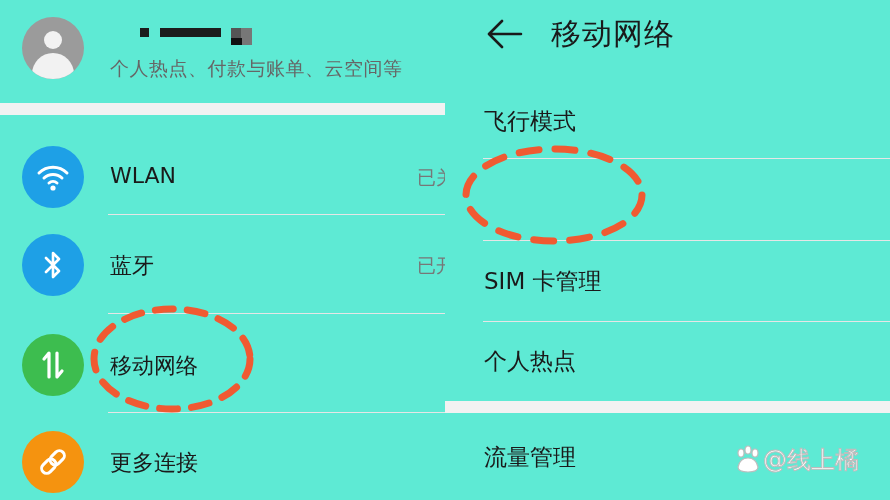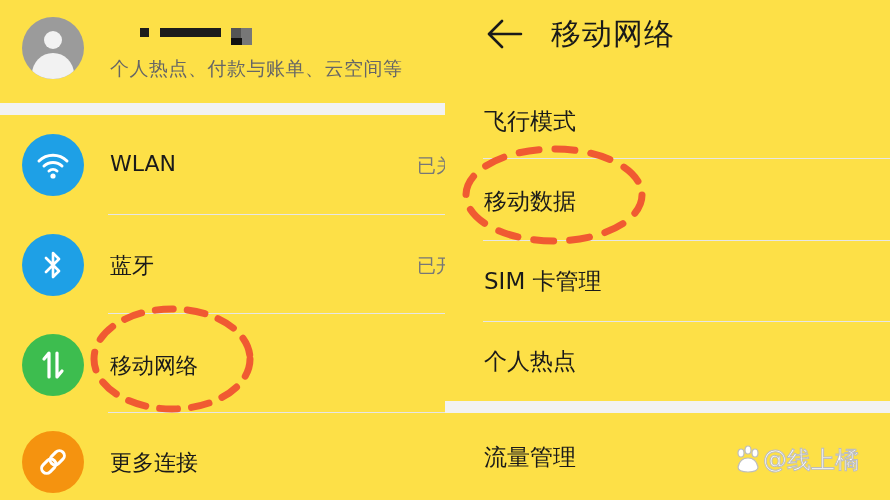--- a/index.html
+++ b/index.html
@@ -1,19 +1,19 @@
 <!DOCTYPE html>
 <html><head>
 <meta charset="utf-8">
 <style>
   * { box-sizing: border-box; margin: 0; padding: 0; }
   html, body { width: 890px; height: 500px; overflow: hidden; background: #ffffff; }
   body { position: relative; font-family: "DejaVu Sans", "Liberation Sans", sans-serif; color: #1a1a1a; }
 
-  .panel { position: absolute; top: 0; height: 500px; background: #fde047; overflow: hidden; }
+  .panel { position: absolute; top: 0; height: 500px; background: #5eead4; overflow: hidden; }
   #left-panel { left: 0; width: 445px; }
   #right-panel { left: 445px; width: 445px; }
 
   
   .avatar { position: absolute; left: 22px; top: 17px; width: 62px; height: 62px; border-radius: 50%; background: #9b9b9b; overflow: hidden; }
   .avatar .head { position: absolute; left: 22px; top: 14px; width: 18px; height: 18px; border-radius: 50%; background: #f2f2f2; }
   .avatar .body { position: absolute; left: 10px; top: 36px; width: 42px; height: 32px; border-radius: 21px 21px 0 0; background: #f2f2f2; }
   .redact { position: absolute; background: #1c1c1c; }
   .redact.r1 { left: 140px; top: 28px; width: 9px; height: 9px; }
   .redact.r2 { left: 160px; top: 28px; width: 61px; height: 9px; }
@@ -51,21 +51,21 @@
       <div class="body"></div>
     </div>
     <div class="redact r1"></div>
     <div class="redact r2"></div>
     <div class="redact r3"></div>
     <div class="account-sub">个人热点、付款与账单、云空间等</div>
   </div>
 
   <div id="left-gap" class="gap-band"></div>
 
-  <div class="row" style="top:125px;padding-left:43px;">
+  <div class="row" style="top:137px;padding-left:43px;">
     <div class="icon-circle" style="top:9px;background:#1ea0e6;">
       <svg width="34" height="30" viewBox="0 0 34 30">
         <path d="M3 11 A20 20 0 0 1 31 11" fill="none" stroke="#fff" stroke-width="3" stroke-linecap="round"></path>
         <path d="M8 16 A13 13 0 0 1 26 16" fill="none" stroke="#fff" stroke-width="3" stroke-linecap="round"></path>
         <path d="M13 21 A6 6 0 0 1 21 21" fill="none" stroke="#fff" stroke-width="3" stroke-linecap="round"></path>
         <circle cx="17" cy="26" r="2.6" fill="#fff"></circle>
       </svg>
     </div>
     <span class="row-label" style="top:26px;">WLAN</span>
     <span class="row-status" style="top:28px;">已关</span>
@@ -117,23 +117,20 @@
       <path d="M36 20 L5 20 M17 7 L4 20 L17 33" fill="none" stroke="#1a1a1a" stroke-width="2.6" stroke-linecap="round" stroke-linejoin="round"></path>
     </svg>
   </div>
   <div class="page-title">移动网络</div>
 
   <div class="r-row" style="top:88px;height:70px;text-align:right;">
     <span class="r-label" style="top:18px;">飞行模式</span>
   </div>
   <div class="divider" style="left:38px;top:158px;width:407px;"></div>
 
-  <div class="r-row" style="top:159px;height:80px;">
-    <span class="r-label" style="top:27px;">移动数据</span>
-  </div>
   <div class="divider" style="left:38px;top:240px;width:407px;"></div>
 
   <div class="r-row" style="top:241px;height:80px;">
     <span class="r-label" style="top:25px;">SIM 卡管理</span>
   </div>
   <div class="divider" style="left:38px;top:321px;width:407px;"></div>
 
   <div class="r-row" style="top:322px;height:79px;">
     <span class="r-label" style="top:24px;">个人热点</span>
   </div>

